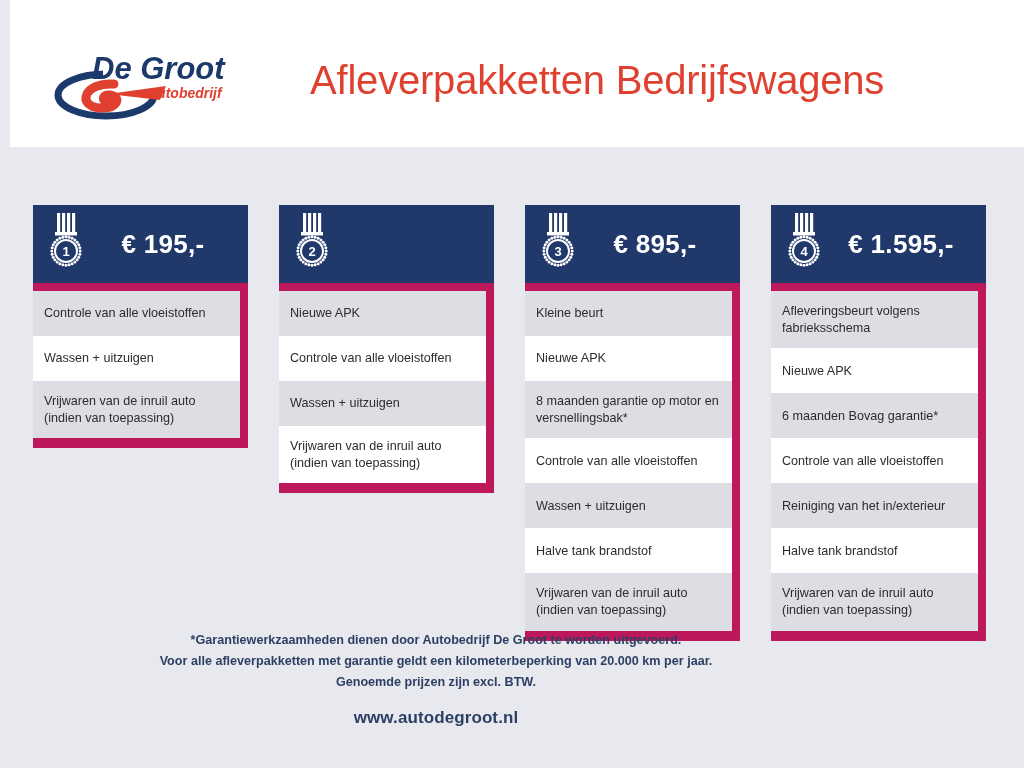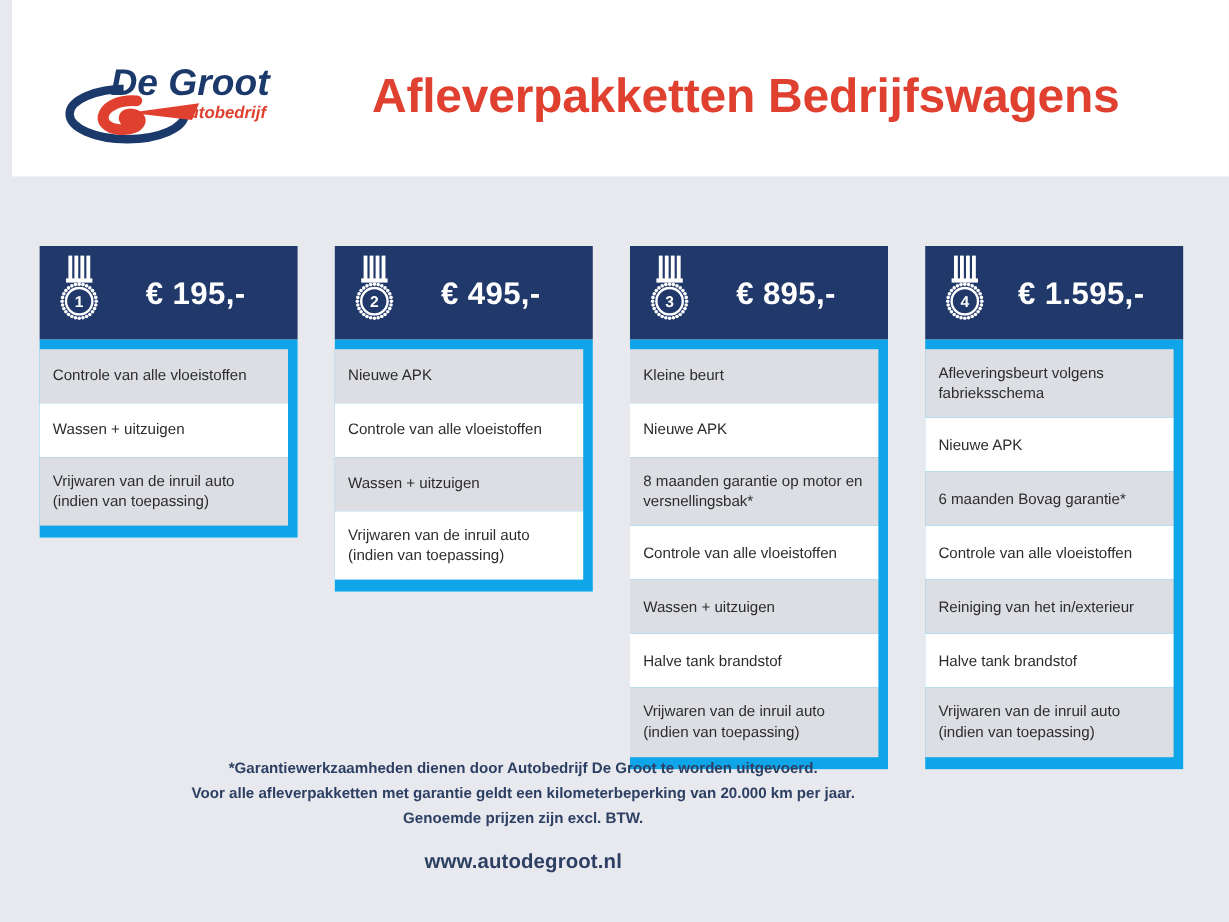--- a/index.html
+++ b/index.html
@@ -36,21 +36,21 @@
     height: 72px;
   }
 
   .logo-svg { display: block; }
 
   .page-title {
     position: absolute;
     left: 300px;
     top: 58px;
     font-size: 40px;
-    font-weight: 700;
+    font-weight: 400;
     color: #e0402f;
     letter-spacing: -0.2px;
     white-space: nowrap;
   }
 
   
   .cards-row {
     position: absolute;
     left: 33px;
     top: 205px;
@@ -82,21 +82,21 @@
     font-size: 26px;
     font-weight: bold;
     letter-spacing: 0.3px;
     flex: 1 1 auto;
     text-align: center;
     padding-right: 4px;
     white-space: nowrap;
   }
 
   .card-body {
-    background: #0ea5e9;
+    background: #be185d;
     padding: 8px 8px 10px 0;
   }
 
   .feature-row {
     padding: 12px 11px;
     font-size: 12.6px;
     line-height: 1.33;
     color: #2c2c2c;
     min-height: 45px;
     display: flex;
@@ -239,21 +239,20 @@
           <circle cx="20.00" cy="24.80" r="1.5" fill="#ffffff"></circle>
           <circle cx="23.16" cy="25.16" r="1.5" fill="#ffffff"></circle>
           <circle cx="26.16" cy="26.21" r="1.5" fill="#ffffff"></circle>
           <circle cx="28.85" cy="27.90" r="1.5" fill="#ffffff"></circle>
           <circle cx="31.10" cy="30.15" r="1.5" fill="#ffffff"></circle>
           <circle cx="32.79" cy="32.84" r="1.5" fill="#ffffff"></circle>
           <circle cx="33.84" cy="35.84" r="1.5" fill="#ffffff"></circle>
           <circle cx="20" cy="39" r="11" fill="none" stroke="#ffffff" stroke-width="2"></circle>
           <text x="20" y="44" text-anchor="middle" font-family="'Liberation Sans', sans-serif" font-size="13" font-weight="bold" fill="#ffffff">2</text>
         </svg>
-        <div class="price">€ 495,-</div>
       </div>
       <div class="card-body">
         <div class="feature-row alt">
           <span>Nieuwe APK</span>
         </div>
         <div class="feature-row plain">
           <span>Controle van alle vloeistoffen</span>
         </div>
         <div class="feature-row alt">
           <span>Wassen + uitzuigen</span>

